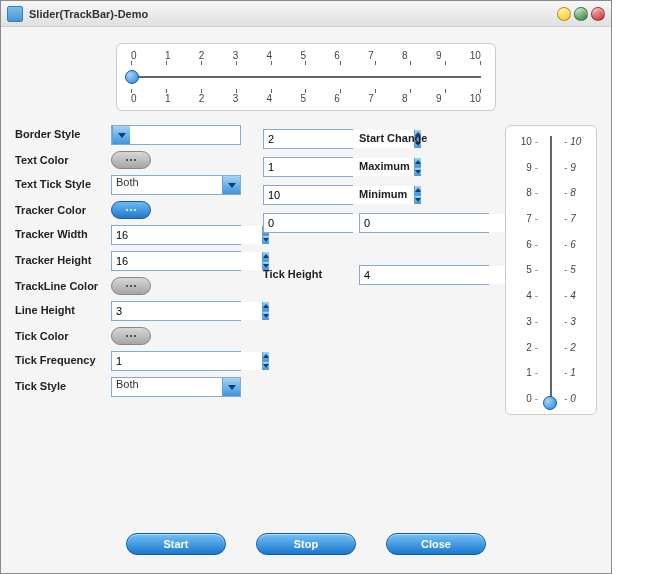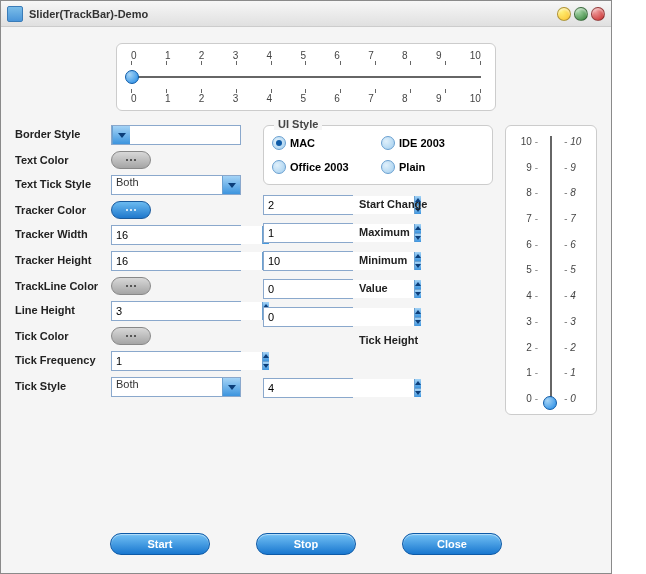--- a/index.html
+++ b/index.html
@@ -188,21 +188,21 @@
   width:14px;height:14px;border-radius:50%;
   background: radial-gradient(circle at 30% 30%, #a6d4f5, #1e88e5);
   border:1px solid #0d5aa7; cursor:pointer;
 }
 .dash{color:#888;}
 
 
 .mid-grid{display:grid;grid-template-columns:90px 130px;gap:8px 6px;align-content:start;margin-top:4px;}
 
 
-.btn-row{display:flex;justify-content:center;gap:46px;margin-top:14px;padding-bottom:8px;}
+.btn-row{display:flex;justify-content:center;gap:30px;margin-top:14px;padding-bottom:8px;}
 .pill-action{
   width:100px;height:22px;border-radius:11px;
   background:linear-gradient(#73c1f5,#1977cf);
   border:1px solid #0d5aa7;color:#fff;font-weight:bold;
   display:flex;align-items:center;justify-content:center;
   font-size:11px;cursor:pointer;
   box-shadow:inset 0 1px 1px rgba(255,255,255,0.5);
 }
 </style>
 </head>
@@ -375,41 +375,20 @@
         </div>
 
         <div class="label">Tick Style</div>
         <div class="combo">
           <div class="cval">Both</div>
           <div class="cbtn"></div>
         </div>
       </div>
 
       <div class="mid-col">
-        <div class="fset">
-          <div class="legend">UI Style</div>
-          <div class="radio-grid">
-            <div class="radio-item">
-                <div class="radio checked"></div>
-                <span>MAC</span>
-              </div>
-            <div class="radio-item">
-                <div class="radio"></div>
-                <span>IDE 2003</span>
-              </div>
-            <div class="radio-item">
-                <div class="radio"></div>
-                <span>Office 2003</span>
-              </div>
-            <div class="radio-item">
-                <div class="radio"></div>
-                <span>Plain</span>
-              </div>
-          </div>
-        </div>
 
         <div class="mid-grid">
           <div class="spinner">
               <input value="2" style="">
               <div class="spin-btns">
                 <div class="up"></div>
                 <div class="dn"></div>
               </div>
             </div>
 
@@ -433,21 +412,20 @@
 
           <div class="label">Minimum</div>
           <div class="spinner">
               <input value="0" style="">
               <div class="spin-btns">
                 <div class="up"></div>
                 <div class="dn"></div>
               </div>
             </div>
 
-          <div class="label">Value</div>
           <div class="spinner">
               <input value="0" style="">
               <div class="spin-btns">
                 <div class="up"></div>
                 <div class="dn"></div>
               </div>
             </div>
 
           <div class="label" style="margin-top:24px;">Tick Height</div>
           <div class="spinner" style="margin-top:24px;">

